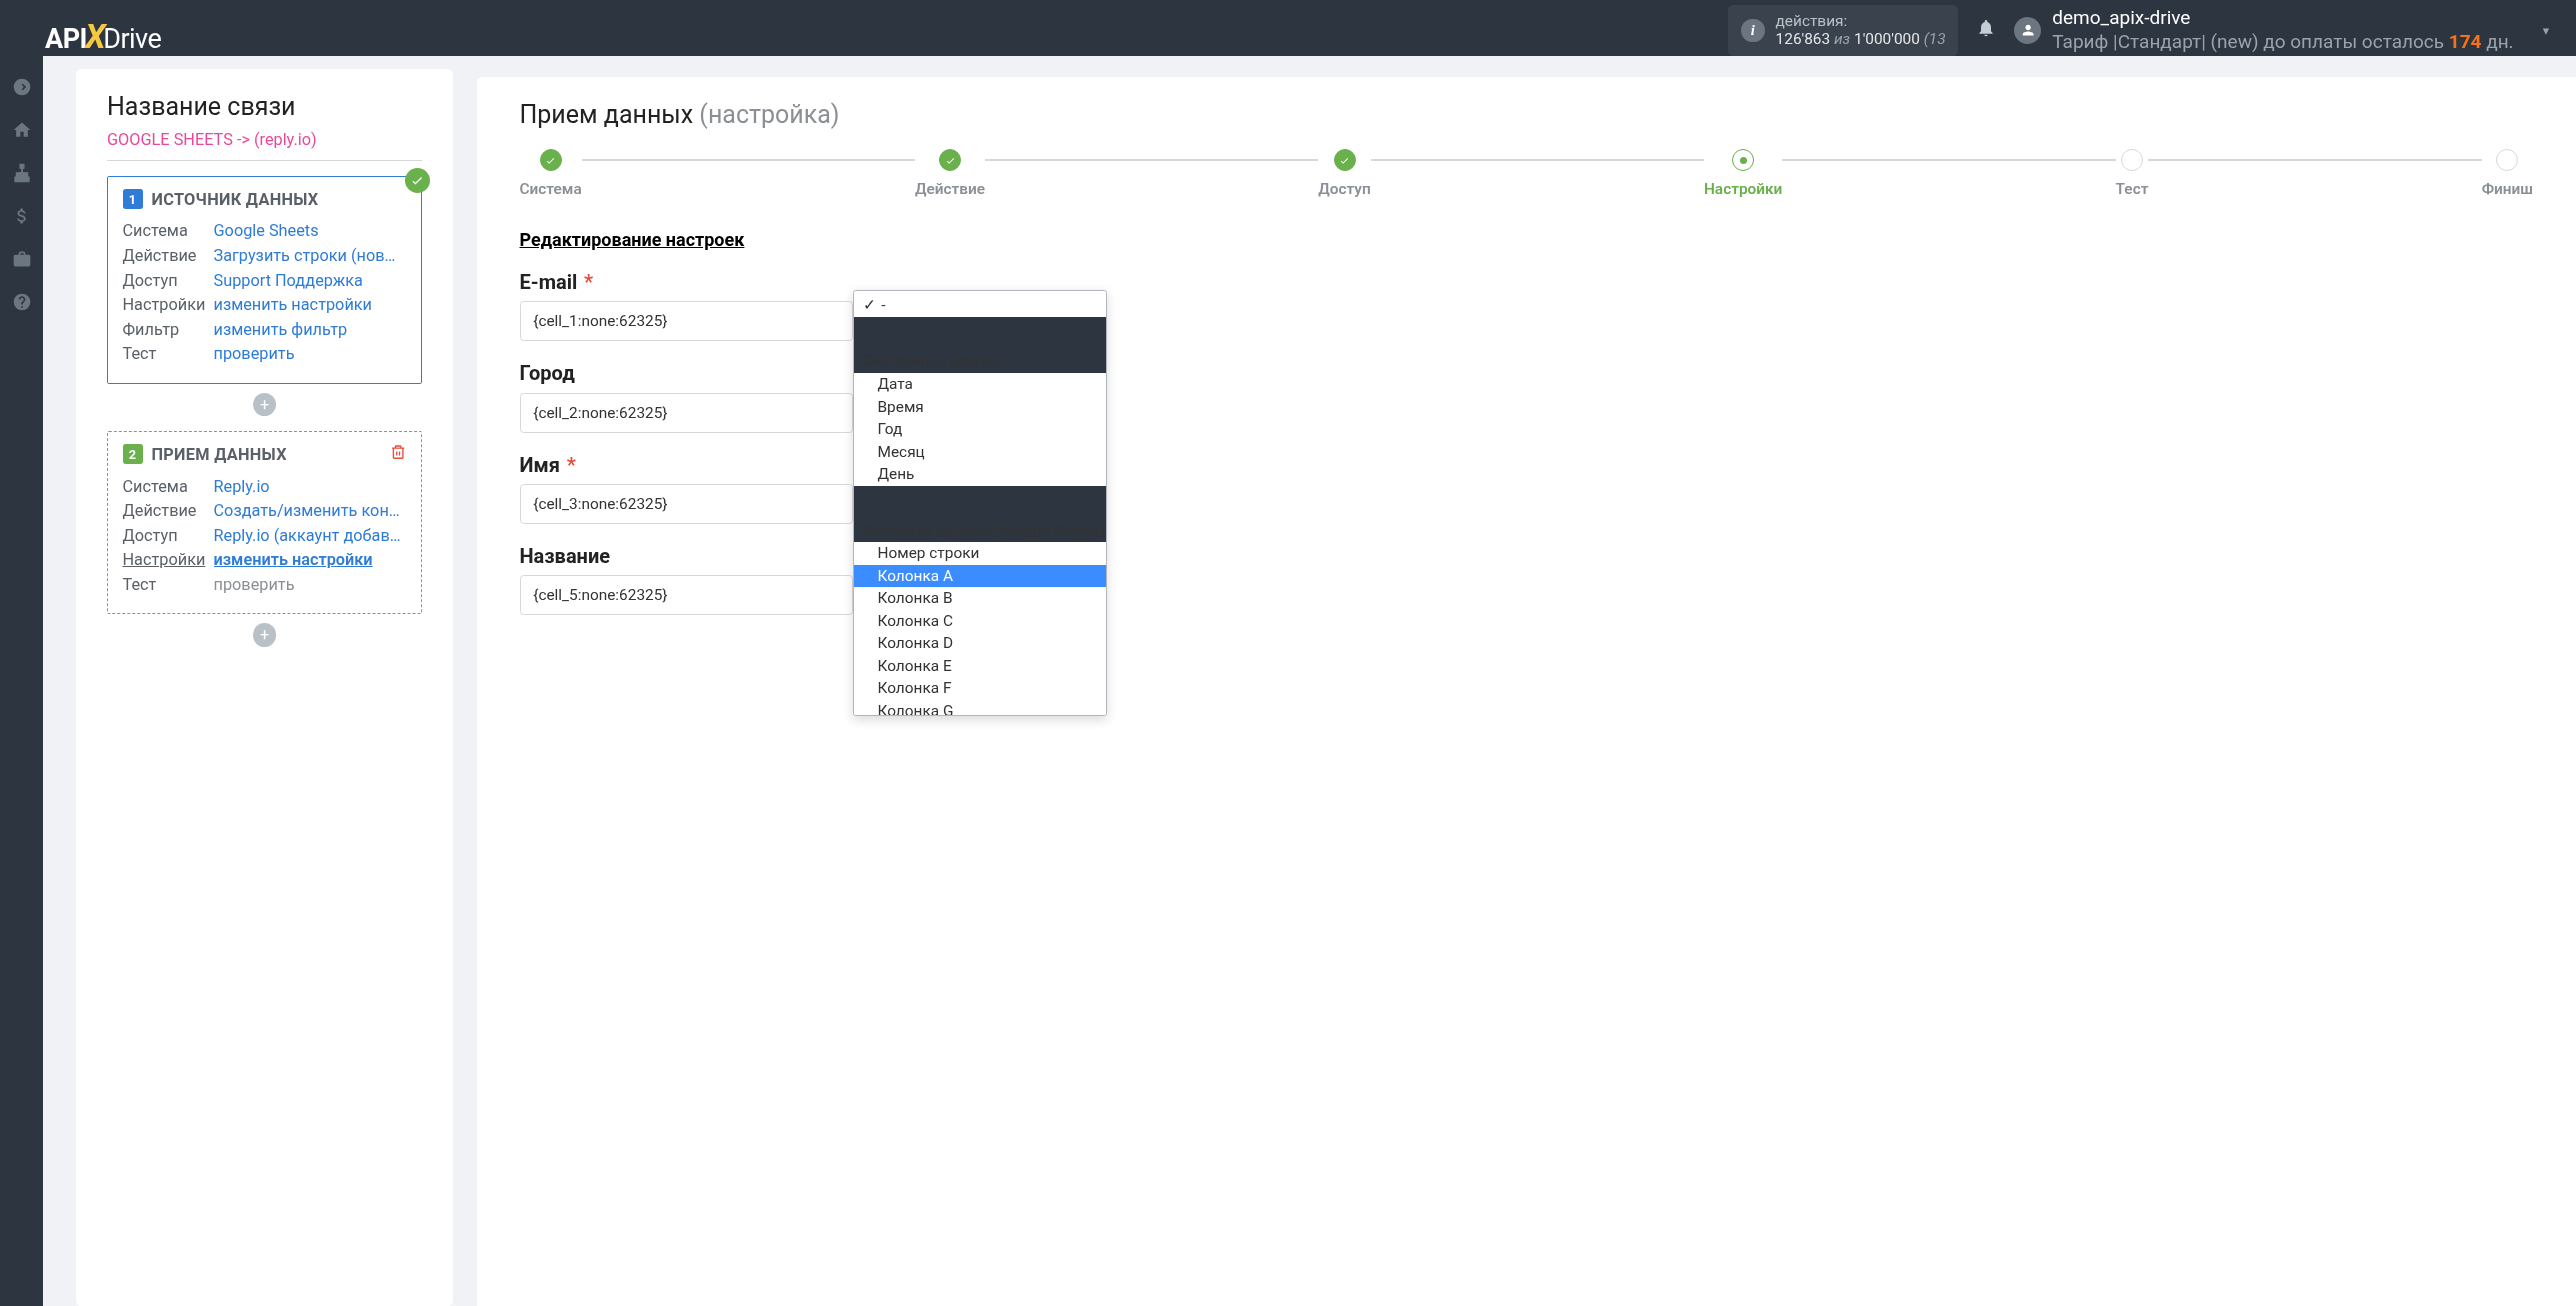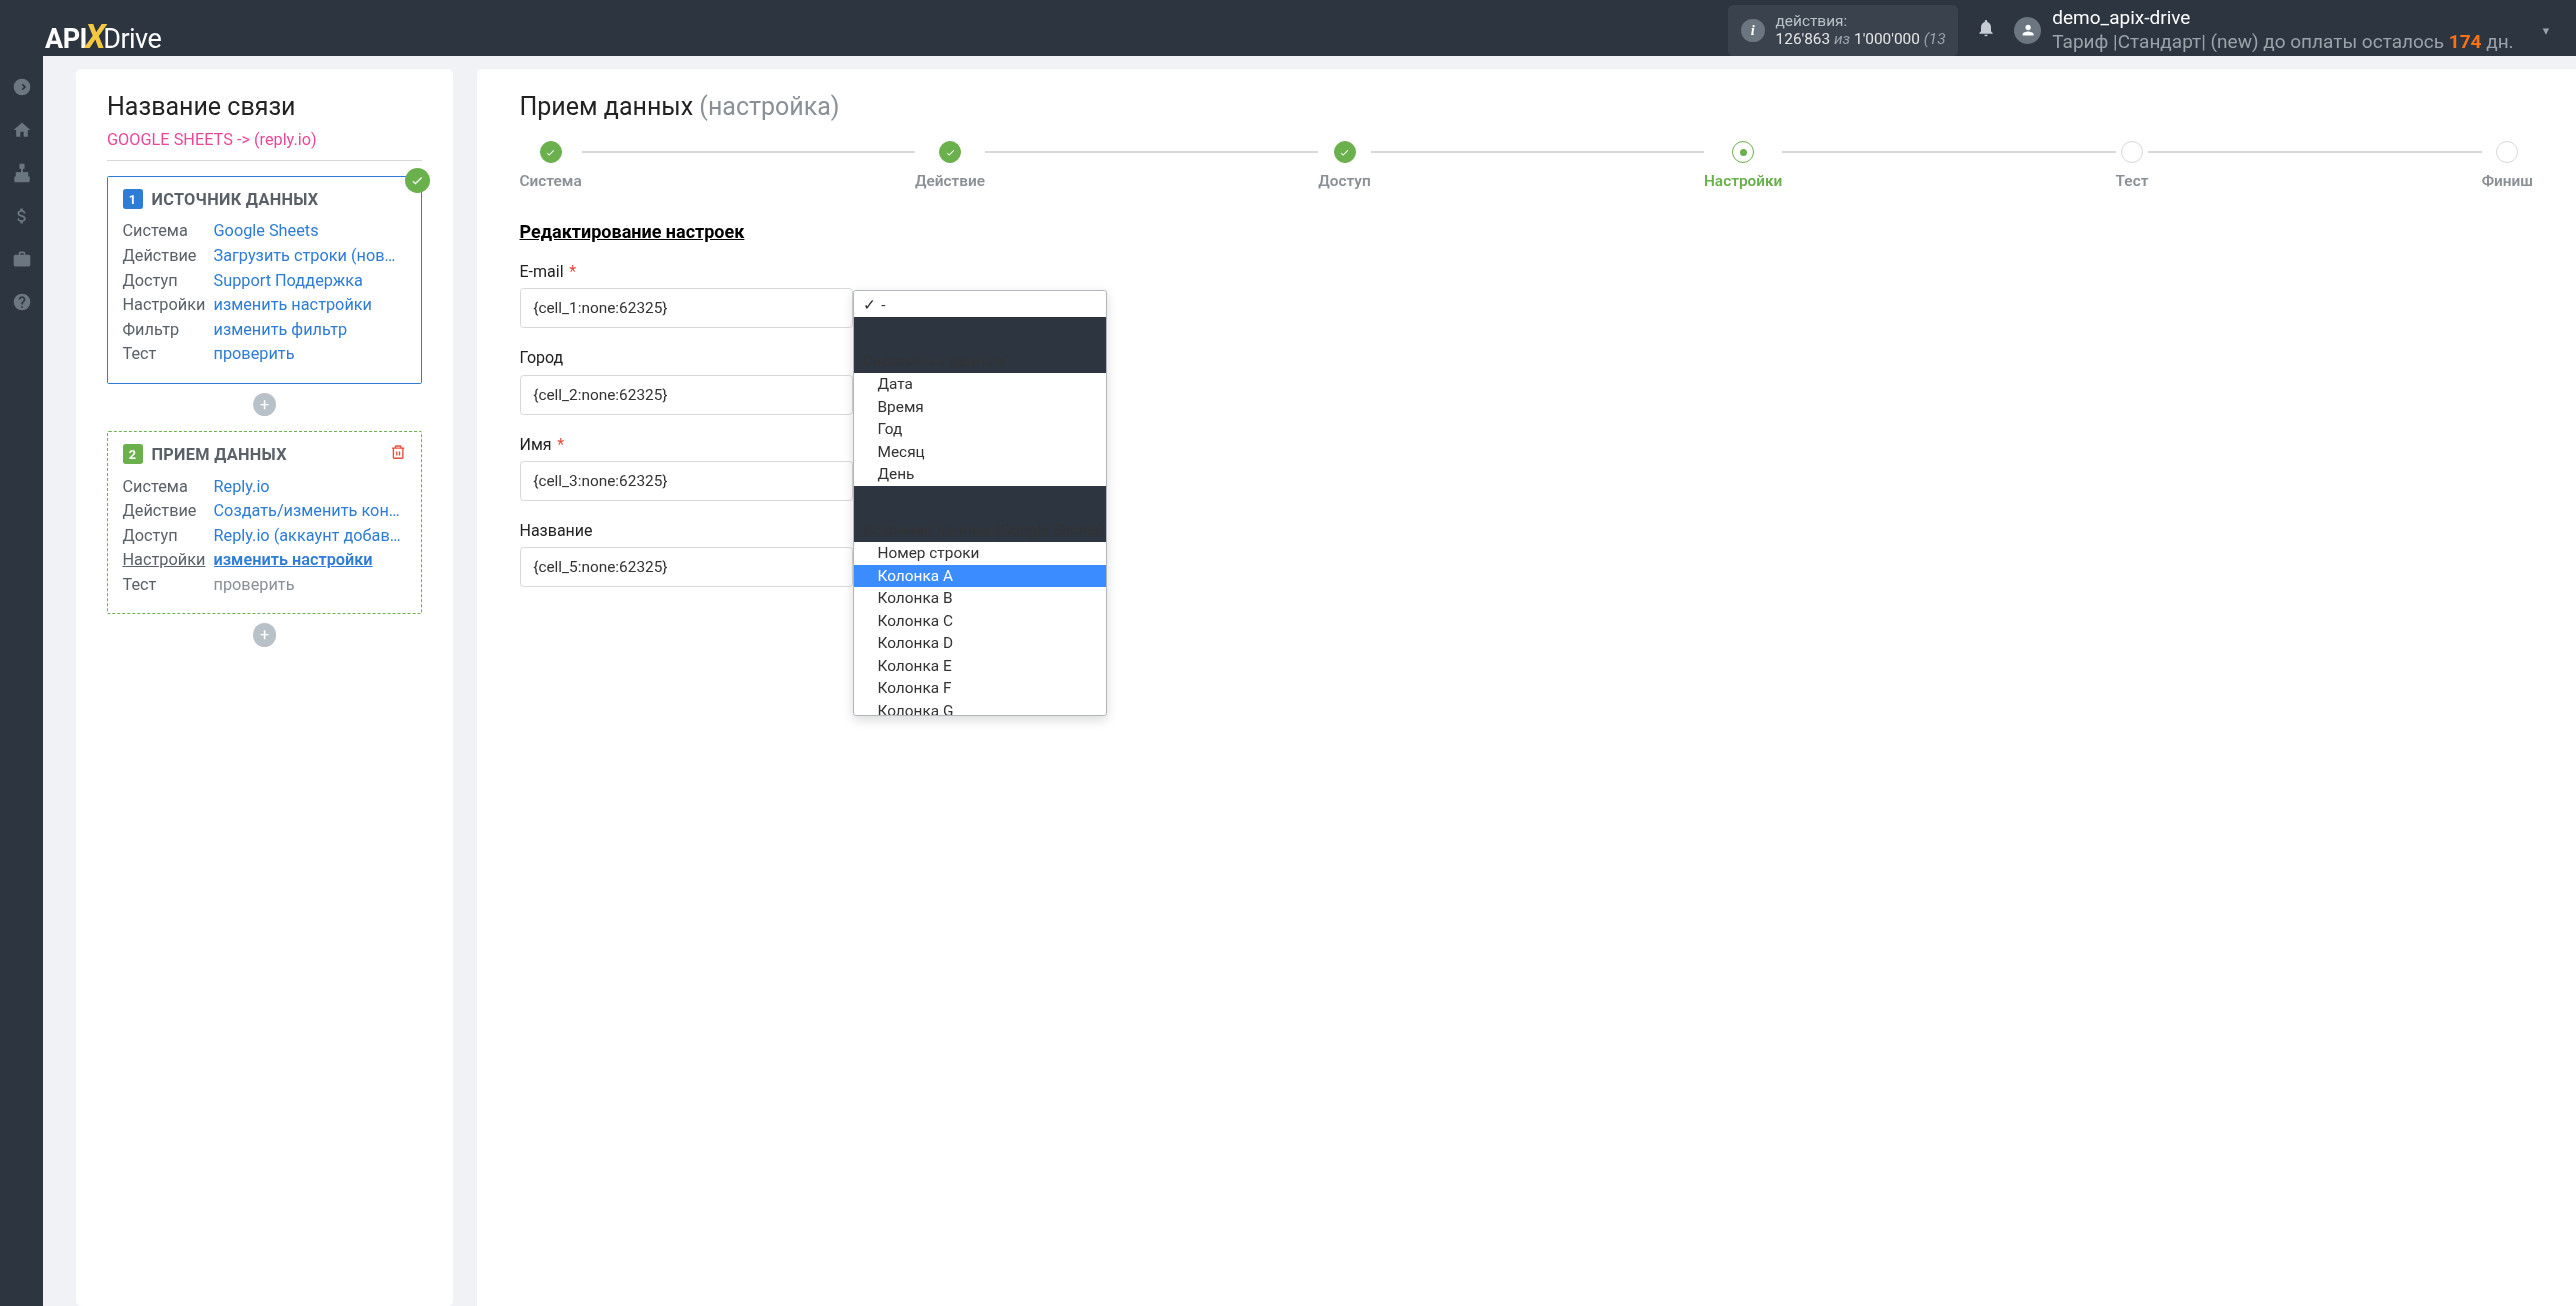--- a/index.html
+++ b/index.html
@@ -56,39 +56,39 @@
 .kv-row { display: flex; font-size: 16.3px; line-height: 1.4; margin-bottom: 1.8px; }
 .kv-key { width: 91px; color: #5a6068; flex-shrink: 0; }
 .kv-val { color: #2e7cd6; cursor: pointer; white-space: nowrap; overflow: hidden; text-overflow: ellipsis; }
 .kv-key.ul { text-decoration: underline; }
 .kv-val.ul { text-decoration: underline; font-weight: 600; }
 .kv-val.gray { color: #8a9096; cursor: default; }
 
 .add-circle { width: 23.5px; height: 23.5px; border-radius: 50%; background: #b8c0c8; color: #fff; display: flex; align-items: center; justify-content: center; font-size: 16.3px; margin: 9px auto 0 auto; cursor: pointer; }
 
 
-.right-panel { flex: 1; background: #fff; border-radius: 5.4px 0 0 0; padding: 23.5px 43px 0 43px; overflow: hidden; }
+.right-panel { flex: 1; background: #fff; border-radius: 5.4px 0 0 0; padding: 23.5px 43px 0 43px; overflow: hidden; margin-top: 8px; }
 .right-title { font-size: 25px; color: #222; margin-bottom: 20px; }
 .right-title .sub { color: #8a9096; }
 
 .stepper { display: flex; align-items: center; margin-bottom: 31px; }
 .step { display: flex; flex-direction: column; align-items: center; gap: 9px; position: relative; }
 .step-circle { width: 22px; height: 22px; border-radius: 50%; border: 1.8px solid #d8d8d8; background: #fff; display: flex; align-items: center; justify-content: center; }
 .step-circle.done { background: #6ab04c; border-color: #6ab04c; }
 .step-circle.done svg { width: 11px; height: 11px; fill: #fff; }
 .step-circle.current { border-color: #6ab04c; }
 .step-circle.current::after { content: ''; width: 7.2px; height: 7.2px; border-radius: 50%; background: #6ab04c; }
 .step-label { font-size: 15.4px; font-weight: 600; color: #8a9096; }
 .step-label.active { color: #6ab04c; }
 .step-line { flex: 1; height: 1.8px; background: #d8d8d8; margin-top: -27px; }
 
 .section-title { font-size: 18px; font-weight: 700; text-decoration: underline; margin-bottom: 20px; }
 
 .field { margin-bottom: 20px; position: relative; }
-.field-label { font-size: 16px; font-weight: 400; color: #222; margin-bottom: 7.2px; display: block; }
+.field-label { font-size: 20px; font-weight: 700; color: #222; margin-bottom: 7.2px; display: block; }
 .field-label .req { color: #e74c3c; margin-left: 1.8px; }
 .field-input { width: 100%; max-width: 333px; height: 40px; border: 0.9px solid #d8d8d8; border-radius: 3.6px; padding: 0 12.7px; font-size: 15.4px; color: #333; }
 
 
 .dropdown { position: absolute; left: 853px; top: 290px; width: 254px; background: #fff; border: 0.9px solid #b0b6bc; border-radius: 2.7px; box-shadow: 0 3.6px 11px rgba(0,0,0,0.15); z-index: 100; padding: 3.6px 0; max-height: 426px; overflow: hidden; }
 .dd-item { padding: 0.9px 9px 0.9px 23.5px; font-size: 15.4px; color: #333; cursor: pointer; line-height: 1.35; white-space: nowrap; }
 .dd-item.header { padding-left: 9px; font-weight: 400; cursor: default; }
 .dd-item.checked { padding-left: 9px; }
 .dd-item.checked::before { content: '✓'; margin-right: 5.4px; }
 .dd-item.selected { background: #3b8cff; color: #fff; }

